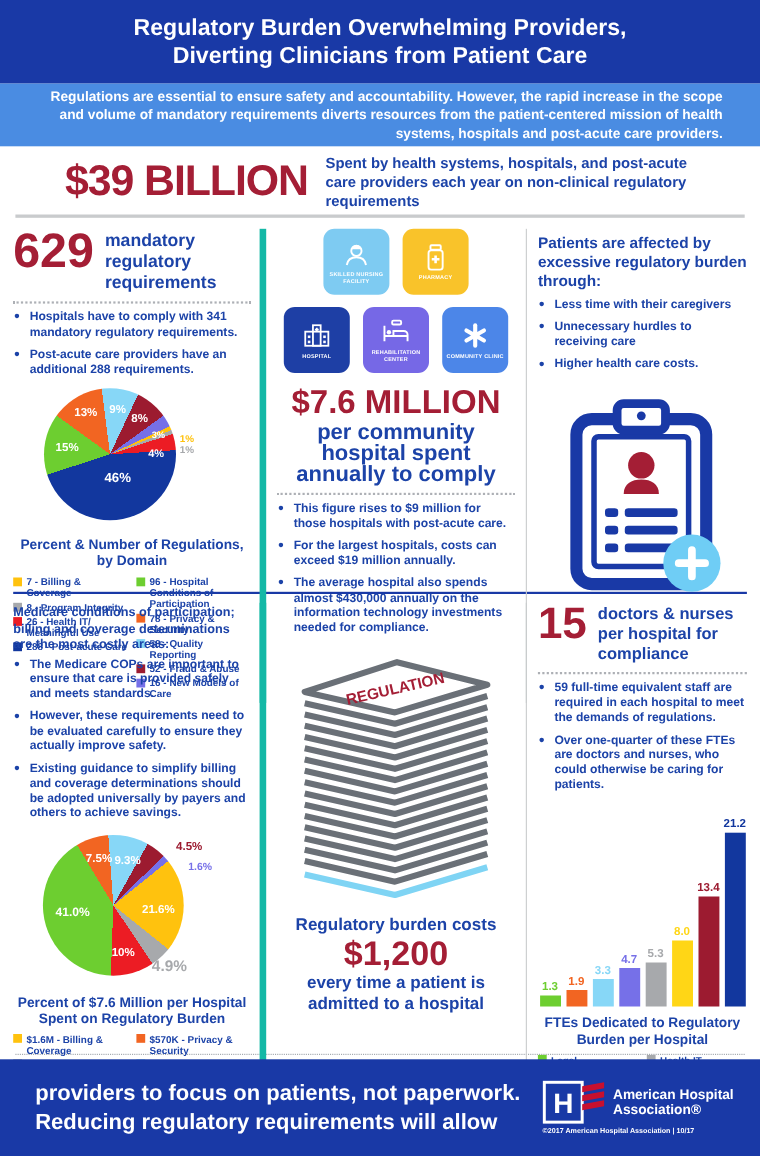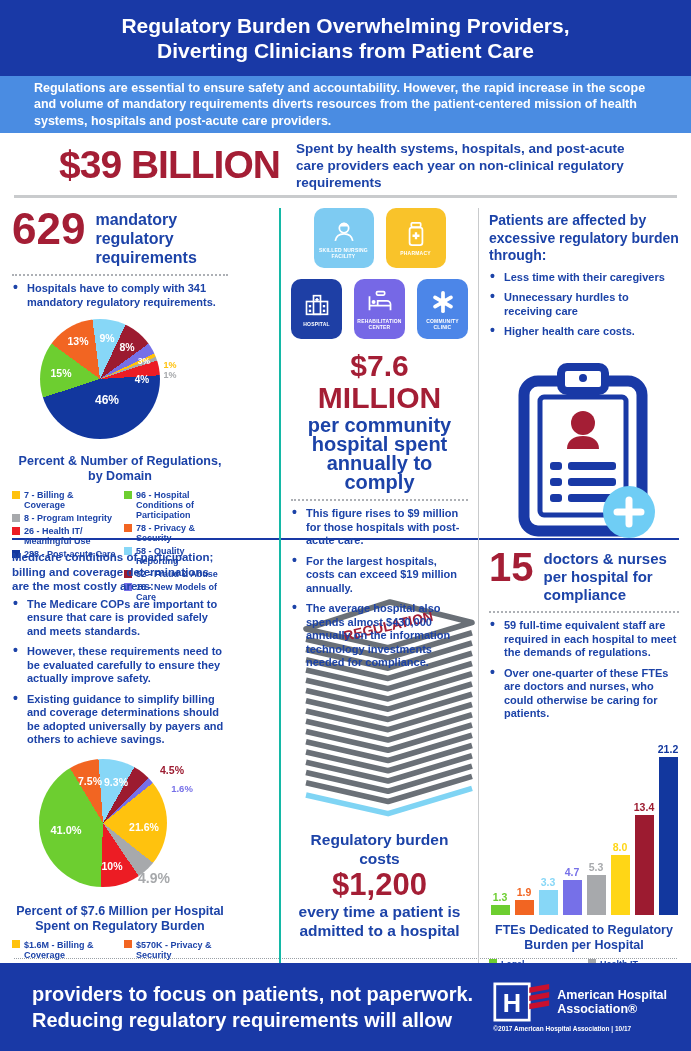--- a/index.html
+++ b/index.html
@@ -6,30 +6,30 @@
   body{
     width:691px;height:1051px;position:relative;overflow:hidden;
     background:#ffffff;font-family:"Liberation Sans",sans-serif;
     -webkit-font-smoothing:antialiased;
   }
   
   .header{background:#1939A6;color:#fff;text-align:center;height:76px;
     display:flex;flex-direction:column;justify-content:center;}
   .header .t{font-size:21px;font-weight:bold;line-height:25px;}
   .subbar{background:#4A8CE2;color:#fff;height:57px;display:flex;align-items:center;}
-  .subbar p{margin:0 34px;font-size:12.5px;font-weight:bold;line-height:16.5px;text-align:left;}
+  .subbar p{margin:0 34px;font-size:12.5px;font-weight:bold;line-height:16.5px;text-align:right;}
   
   .billion{display:flex;align-items:center;justify-content:center;gap:16px;height:56px;padding-top:4px;}
   .billion .amt{color:#A41E35;font-size:39px;font-weight:bold;letter-spacing:-1px;}
   .billion .cap{color:#1C43A8;font-weight:bold;font-size:13.5px;line-height:17px;width:336px;}
   .rule-gray{border-top:3px solid #C9CBCD;margin:2px 14px 0;}
   .rule-navy{border-top:2px solid #1939A6;margin:0 12px;}
   
   .cols{display:grid;grid-template-columns:224px 243px 200px;padding:0 12px;}
-  .cols .c2{border-left:2px solid #14b8a6;border-right:1px solid #C9CBCD;padding:0 10px;margin-left:43px;}
+  .cols .c2{border-left:6px solid #14b8a6;border-right:1px solid #C9CBCD;padding:0 10px;}
   .cols .c1{padding-right:8px;}
   .cols .c3{padding-left:10px;}
   .top-sec{height:330px;padding-top:10px;}
   .bot-sec{height:402px;padding-top:8px;}
   
   .stat-row{display:flex;gap:10px;align-items:flex-start;}
   .stat-big{color:#A41E35;font-weight:bold;}
   .stat-649{font-size:44px;line-height:42px;}
   .stat-15{font-size:40px;line-height:38px;}
   .stat-lbl{color:#1C43A8;font-weight:bold;font-size:16px;line-height:19px;padding-top:2px;}
@@ -113,20 +113,21 @@
 <div class="cols top-sec">
 
   <div class="c1">
     <div class="stat-row">
       <span class="stat-big stat-649">629</span>
       <span class="stat-lbl">mandatory regulatory requirements</span>
     </div>
     <div class="dotted"></div>
     <ul class="bullets">
       <li>Hospitals have to comply with 341 mandatory regulatory requirements.</li>
+      <li>Post-acute care providers have an additional 288 requirements.</li>
     </ul>
     <div class="pie-wrap p1wrap">
       <div class="pie" style="background: conic-gradient(from 252deg, rgb(109, 206, 48) 0deg, rgb(109, 206, 48) 54deg, rgb(242, 101, 34) 54deg, rgb(242, 101, 34) 100.8deg, rgb(135, 215, 247) 100.8deg, rgb(135, 215, 247) 133.2deg, rgb(156, 27, 48) 133.2deg, rgb(156, 27, 48) 162deg, rgb(118, 112, 232) 162deg, rgb(118, 112, 232) 172.8deg, rgb(255, 194, 14) 172.8deg, rgb(255, 194, 14) 176.4deg, rgb(167, 169, 172) 176.4deg, rgb(167, 169, 172) 180deg, rgb(236, 28, 36) 180deg, rgb(236, 28, 36) 194.4deg, rgb(18, 55, 158) 194.4deg, rgb(18, 55, 158) 360deg);"></div>
       <span class="plabel p1-a">13%</span>
       <span class="plabel p1-b">9%</span>
       <span class="plabel p1-c">8%</span>
       <span class="plabel p1-d">3%</span>
       <span class="plabel p1-e" style="color: rgb(255, 194, 14);">1%</span>
       <span class="plabel p1-f" style="color: rgb(167, 169, 172);">1%</span>
       <span class="plabel p1-g">4%</span>

